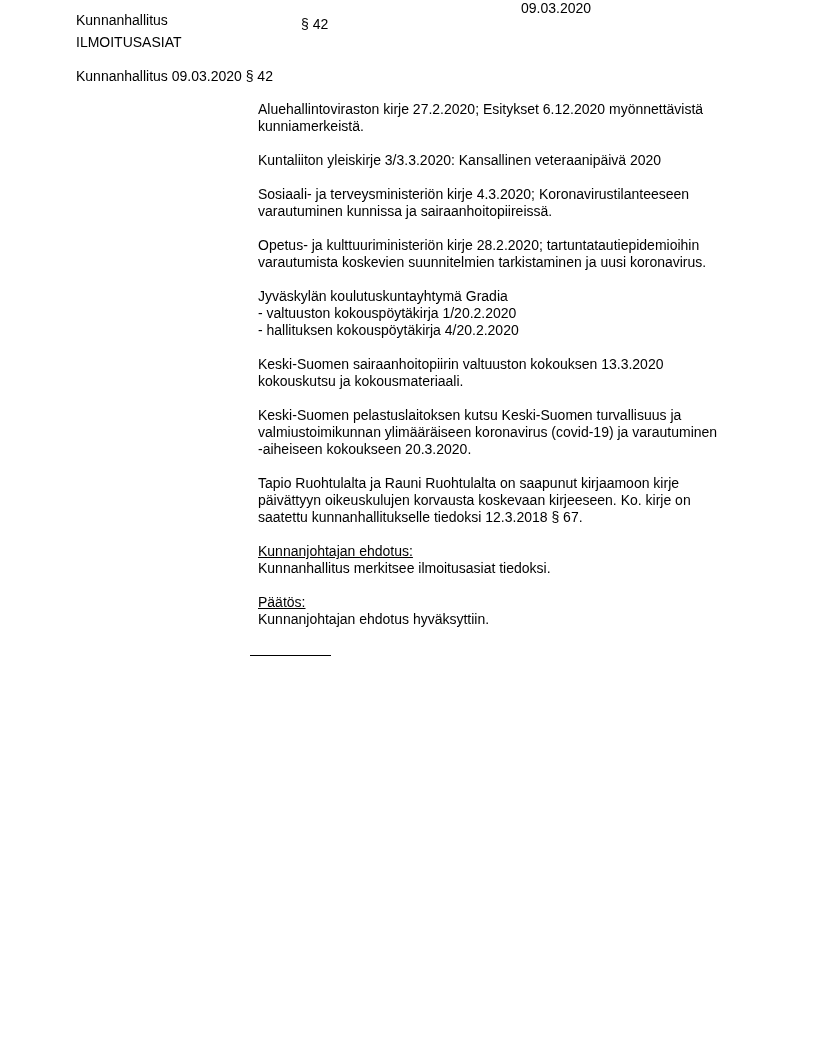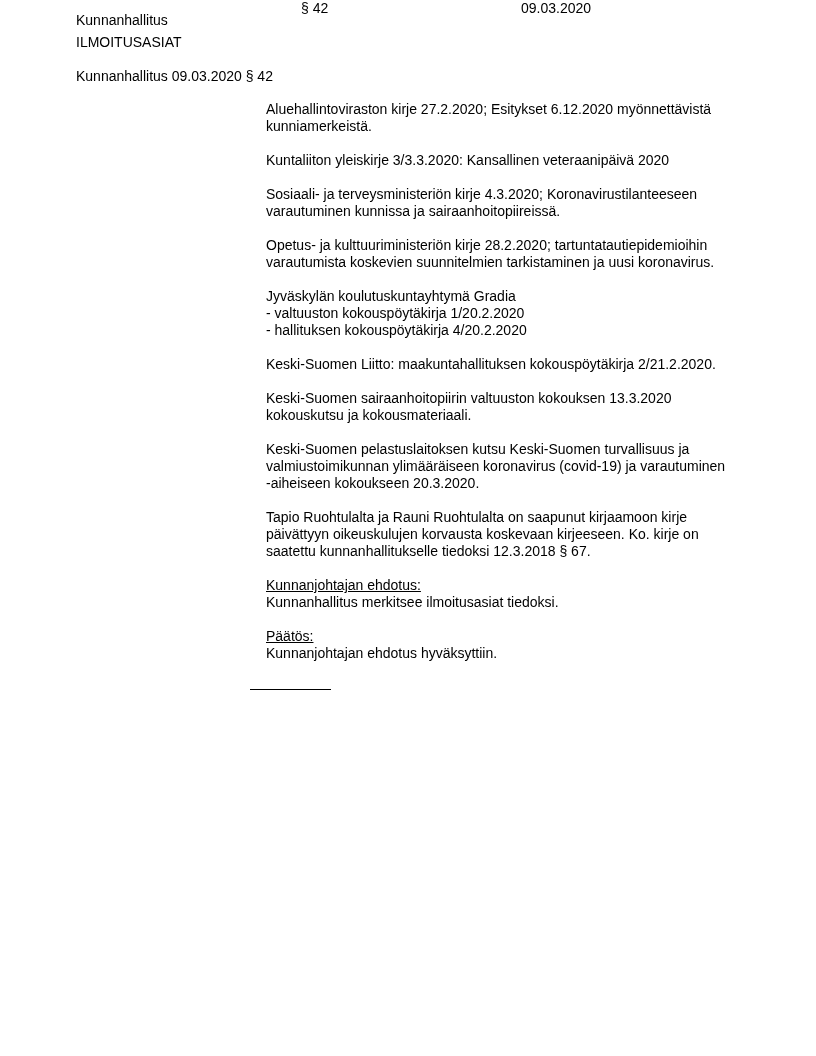--- a/index.html
+++ b/index.html
@@ -3,26 +3,26 @@
   <meta charset="utf-8">
   <style>
     html, body { margin: 0; padding: 0; background: #ffffff; }
     body {
       width: 816px; height: 1056px; position: relative; overflow: hidden;
       font-family: "Liberation Sans", sans-serif; font-size: 14px; color: #000;
       line-height: 17px;
     }
     .abs { position: absolute; white-space: nowrap; }
     .hdr-org { left: 76px; top: 0px; margin-top: 12px; }
-    .hdr-para { left: 301px; top: 0px; }
+    .hdr-para { left: 301px; top: 16px; }
     .hdr-date { left: 521px; top: 0px; text-align: center; }
     .title { left: 76px; top: 34px; }
     .meeting-ref { left: 76px; top: 68px; }
     .body-col { position: absolute; left: 250px; top: 101px; width: 500px; }
-    .item { margin: 0 0 17px 16px; }
+    .item { margin: 0 0 17px 8px; }
     .item .line { display: block; white-space: nowrap; }
     .u { text-decoration: underline; }
     .rule { display: block; width: 81px; border-bottom: 1px solid #000; height: 10px; margin-top: 4px; }
   </style>
 </head>
 <body>
 
 <div class="abs hdr-org">Kunnanhallitus</div>
 <div class="abs hdr-para">§ 42</div>
 <div class="abs hdr-date">09.03.2020</div>
@@ -46,23 +46,20 @@
       <div class="item">
         <span class="line">Opetus- ja kulttuuriministeriön kirje 28.2.2020; tartuntatautiepidemioihin</span>
         <span class="line">varautumista koskevien suunnitelmien tarkistaminen ja uusi koronavirus.</span>
       </div>
       <div class="item">
         <span class="line">Jyväskylän koulutuskuntayhtymä Gradia</span>
         <span class="line">- valtuuston kokouspöytäkirja 1/20.2.2020</span>
         <span class="line">- hallituksen kokouspöytäkirja 4/20.2.2020</span>
       </div>
       <div class="item">
-        <span class="line">Keski-Suomen Liitto: maakuntahallituksen kokouspöytäkirja 2/21.2.2020.</span>
-      </div>
-      <div class="item">
         <span class="line">Keski-Suomen sairaanhoitopiirin valtuuston kokouksen 13.3.2020</span>
         <span class="line">kokouskutsu ja kokousmateriaali.</span>
       </div>
       <div class="item">
         <span class="line">Keski-Suomen pelastuslaitoksen kutsu Keski-Suomen turvallisuus ja</span>
         <span class="line">valmiustoimikunnan ylimääräiseen koronavirus (covid-19) ja varautuminen</span>
         <span class="line">-aiheiseen kokoukseen 20.3.2020.</span>
       </div>
       <div class="item">
         <span class="line">Tapio Ruohtulalta ja Rauni Ruohtulalta on saapunut kirjaamoon kirje</span>

